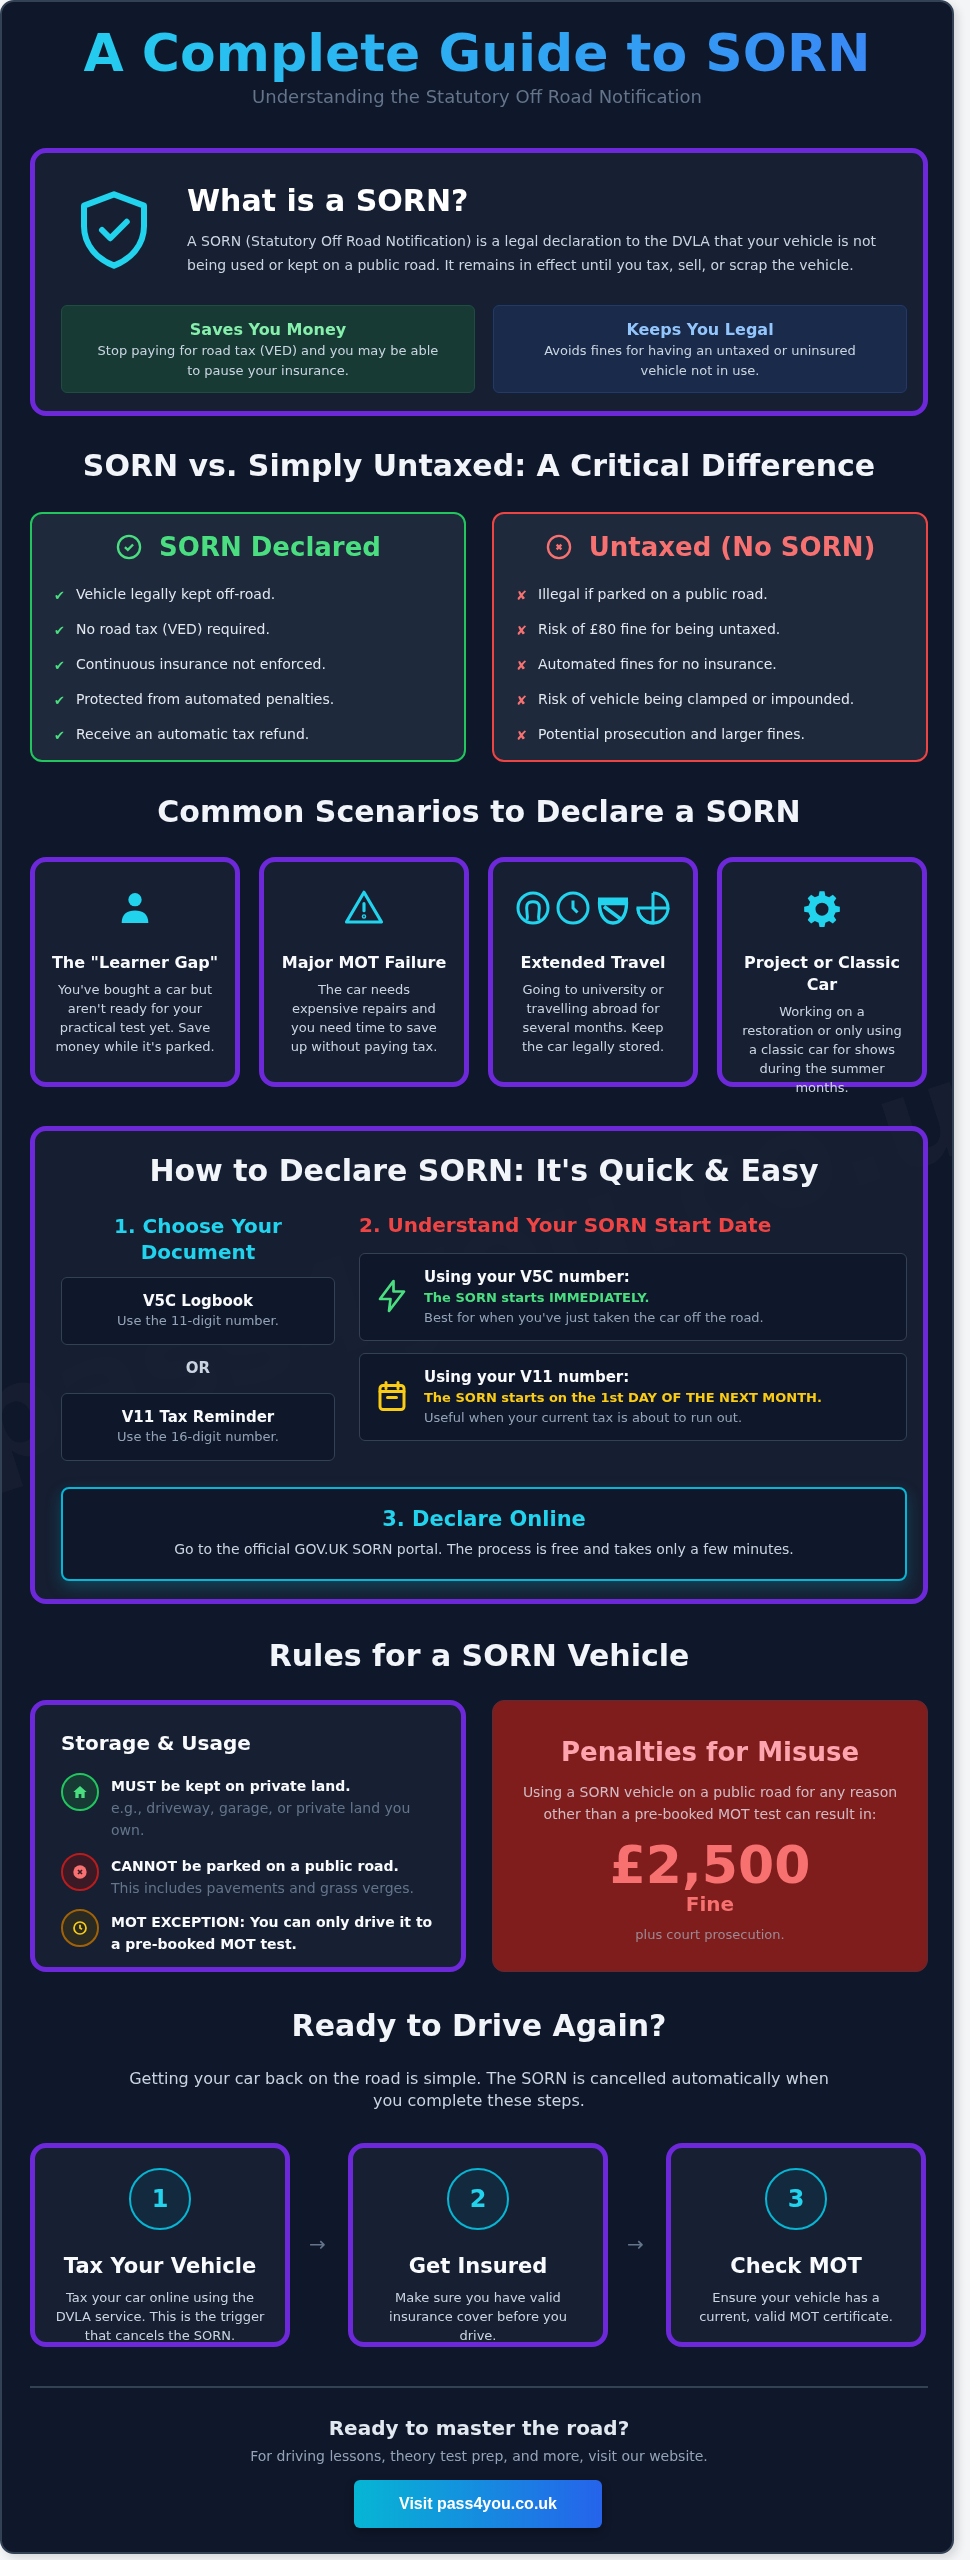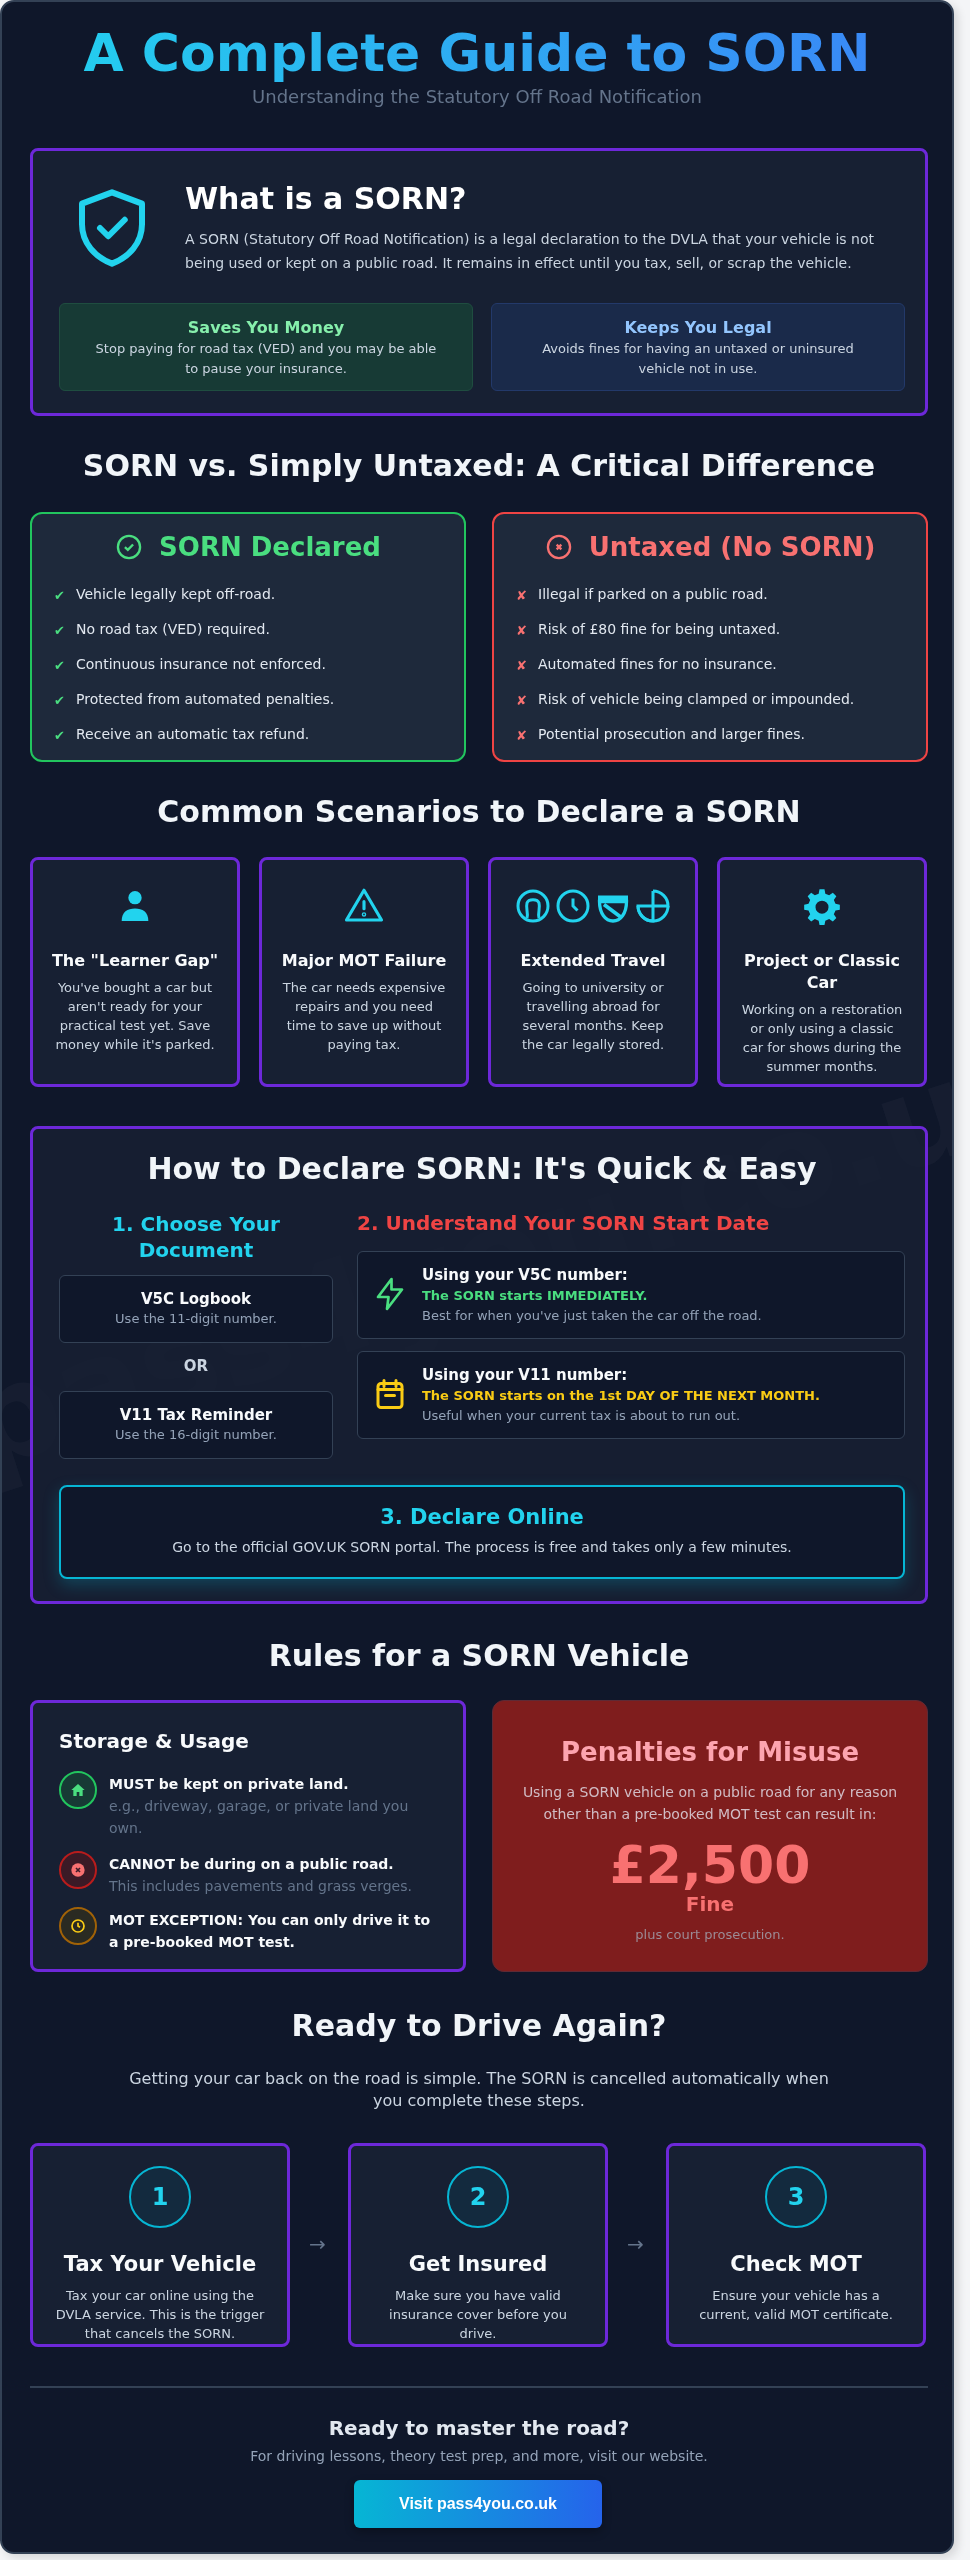--- a/index.html
+++ b/index.html
@@ -17,21 +17,21 @@
     transform: rotate(-18deg); white-space: nowrap; pointer-events: none;
   }
   .hero { text-align: center; padding-top: 20px; }
   .hero h1 {
     font-size: 52px; font-weight: bold; line-height: 62px;
     background: linear-gradient(90deg, #22d3ee, #3b82f6);
     -webkit-background-clip: text; background-clip: text; color: transparent;
   }
   .hero .sub { font-size: 18px; color: #64748b; margin-top: 2px; }
 
-  .card { background: #172033; border: 3px solid #6d28d9; border-radius: 8px; }
+  .card { background: #172033; border: 5px solid #6d28d9; border-radius: 16px; }
   .what { position: absolute; left: 28px; top: 146px; width: 898px; height: 268px; }
   .what .shield { position: absolute; left: 34px; top: 32px; width: 90px; height: 90px; }
   .what h2 { position: absolute; left: 152px; top: 30px; font-size: 30px; font-weight: bold; color: #fff; }
   .what p { position: absolute; left: 152px; top: 76px; width: 710px; font-size: 14px; line-height: 24px; color: #cbd5e1; }
   .benefit { position: absolute; top: 152px; width: 414px; height: 88px; border-radius: 6px; text-align: center; padding-top: 14px; }
   .benefit.green { left: 26px; background: #173a35; border: 1px solid #1f4d40; }
   .benefit.blue { left: 458px; background: #1a2a4a; border: 1px solid #23396a; }
   .benefit .t { font-size: 16px; font-weight: bold; }
   .benefit.green .t { color: #86efac; }
   .benefit.blue .t { color: #93c5fd; }
@@ -299,21 +299,21 @@
       </div>
     </div>
     <div class="rule" style="top:148px">
       <div class="c" style="border-color:#b91c1c;background:#3b1a26">
         <svg width="16" height="16" viewBox="0 0 24 24">
             <circle cx="12" cy="12" r="10" fill="#f87171"></circle>
             <path d="M9 9 L15 15 M15 9 L9 15" stroke="#3b1a26" stroke-width="2.5"></path>
           </svg>
       </div>
       <div class="tx">
-        <div class="b">CANNOT be during on a public road.</div>
+        <div class="b">CANNOT be parked on a public road.</div>
         <div class="s">This includes pavements and grass verges.</div>
       </div>
     </div>
     <div class="rule" style="top:204px">
       <div class="c" style="border-color:#a16207;background:#2a2a22">
         <svg width="16" height="16" viewBox="0 0 24 24" fill="none" stroke="#facc15" stroke-width="2.6">
             <circle cx="12" cy="12" r="9"></circle>
             <path d="M12 7 V12 L15 14"></path>
           </svg>
       </div>

